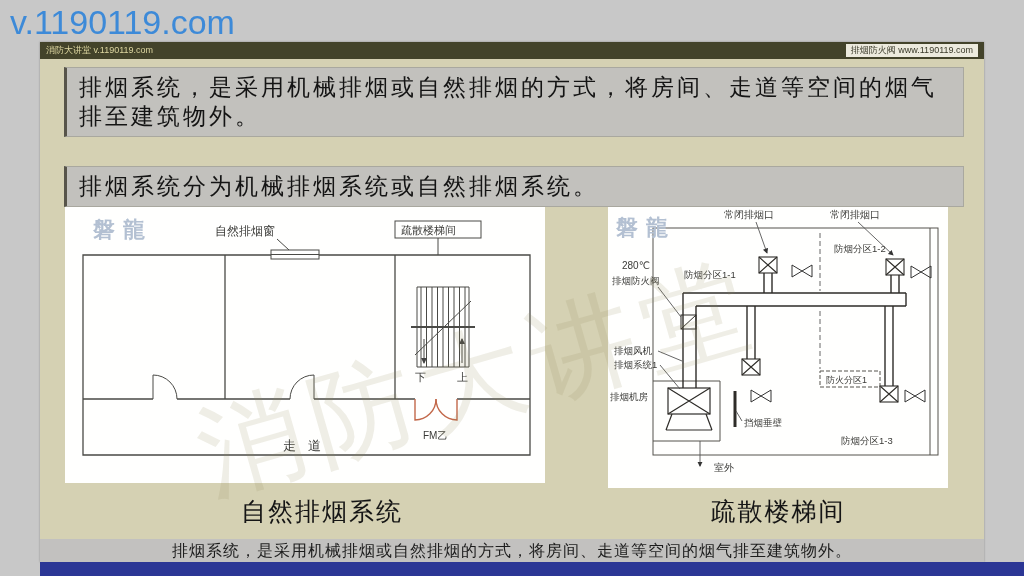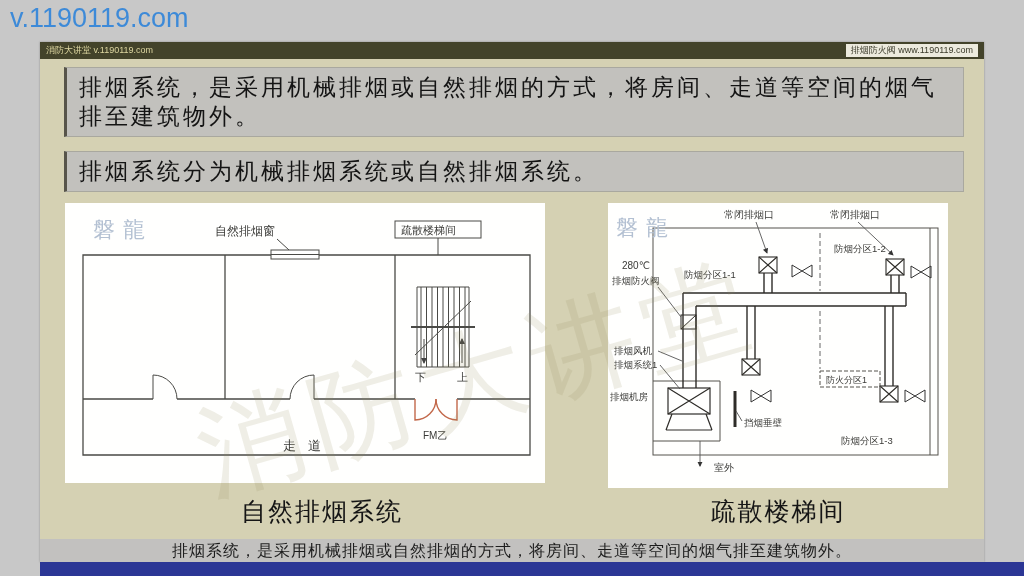--- a/index.html
+++ b/index.html
@@ -1,36 +1,36 @@
 <!DOCTYPE html>
 <html><head>
 <meta charset="utf-8">
 <style>
   *{margin:0;padding:0;box-sizing:border-box}
   html,body{width:1024px;height:576px;background:#c8c8c8}
   #stage{position:relative;width:1024px;height:576px;background:#c8c8c8;overflow:hidden;
          font-family:"Liberation Sans","DejaVu Sans",sans-serif}
-  .site-link{position:absolute;left:10px;top:3px;font-size:27px;color:#3d8ad8}
+  .site-link{position:absolute;left:10px;top:3px;font-size:34px;color:#3d8ad8}
   .slide{position:absolute;left:40px;top:42px;width:944px;height:520px;background:#d5d1b3;box-shadow:0 0 2px rgba(0,0,0,.3)}
   .slide-header{position:absolute;left:0;top:0;width:944px;height:17px;background:#43432a;
                 display:flex;justify-content:space-between;align-items:center;padding:0 6px}
   .hdr-left{font-size:9px;color:#ddd6a0;white-space:nowrap}
   .hdr-right{font-size:9px;color:#3a3a2a;background:#eceadd;padding:0 5px;white-space:nowrap}
   .slide-body{position:absolute;left:0;top:17px;width:944px;height:503px}
   .wm-diagonal{position:absolute;left:150px;top:250px;font-size:105px;color:rgba(150,140,95,.15);
                transform:rotate(-16deg);letter-spacing:10px;white-space:nowrap;z-index:5;pointer-events:none}
   .textbox{position:absolute;left:24px;width:900px;background:#c2c1bd;border:1px solid #a9a89f;
            border-left:3px solid #57544a;color:#141414;font-size:23px;letter-spacing:3px;
            line-height:29px;padding:5px 12px;z-index:2}
   .box1{top:8px}
-  .box2{top:92px}
+  .box2{top:107px}
   .panel{position:absolute;top:144px;background:#fffffe;z-index:1}
   .panel-left{left:25px;width:480px;height:280px}
   .panel-right{left:568px;width:340px;height:285px}
-  .panel-wm{position:absolute;left:28px;top:12px;font-size:22px;font-weight:normal;letter-spacing:8px;
+  .panel-wm{position:absolute;left:28px;top:12px;font-size:22px;font-weight:bold;letter-spacing:8px;
             color:#b3c0d2;z-index:3;pointer-events:none}
   .panel-right .panel-wm{left:8px;top:10px}
   svg.diag{position:absolute;left:0;top:0;width:100%;height:100%;z-index:2}
   svg text{fill:#3a3a37;font-family:"Liberation Sans","DejaVu Sans",sans-serif}
   .caption{position:absolute;top:436px;font-size:25px;color:#151515;text-align:center;letter-spacing:2px;z-index:6}
   .caption-left{left:42px;width:480px}
   .caption-right{left:568px;width:340px}
   .slide-footer{position:absolute;left:0;top:480px;width:944px;height:23px;background:#c2c1bf;
                 color:#1c1c1c;font-size:16px;line-height:23px;text-align:center;letter-spacing:1px;z-index:6}
   .bottom-bar{position:absolute;left:40px;top:562px;width:984px;height:14px;background:#2b3695}

